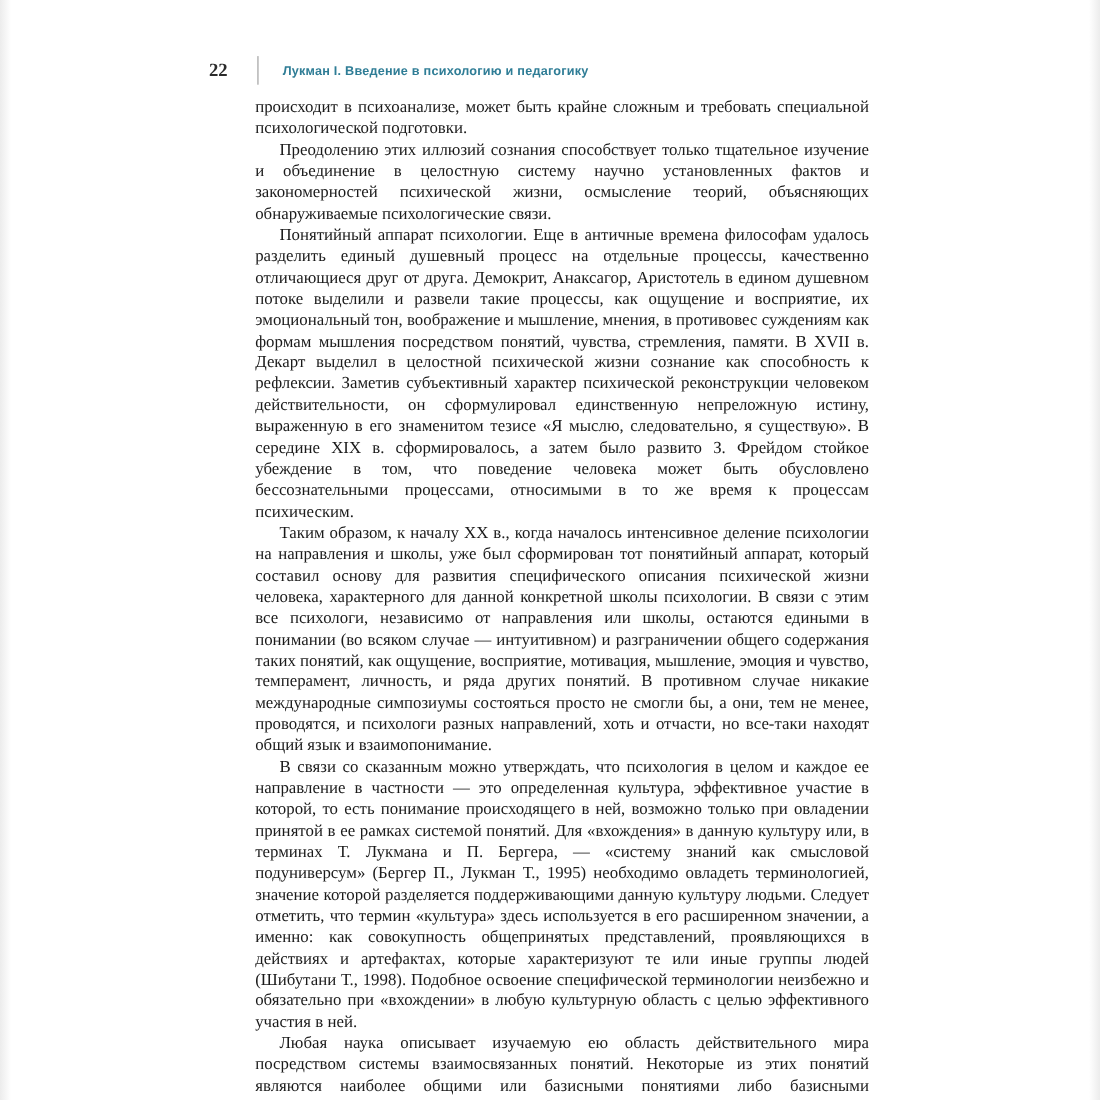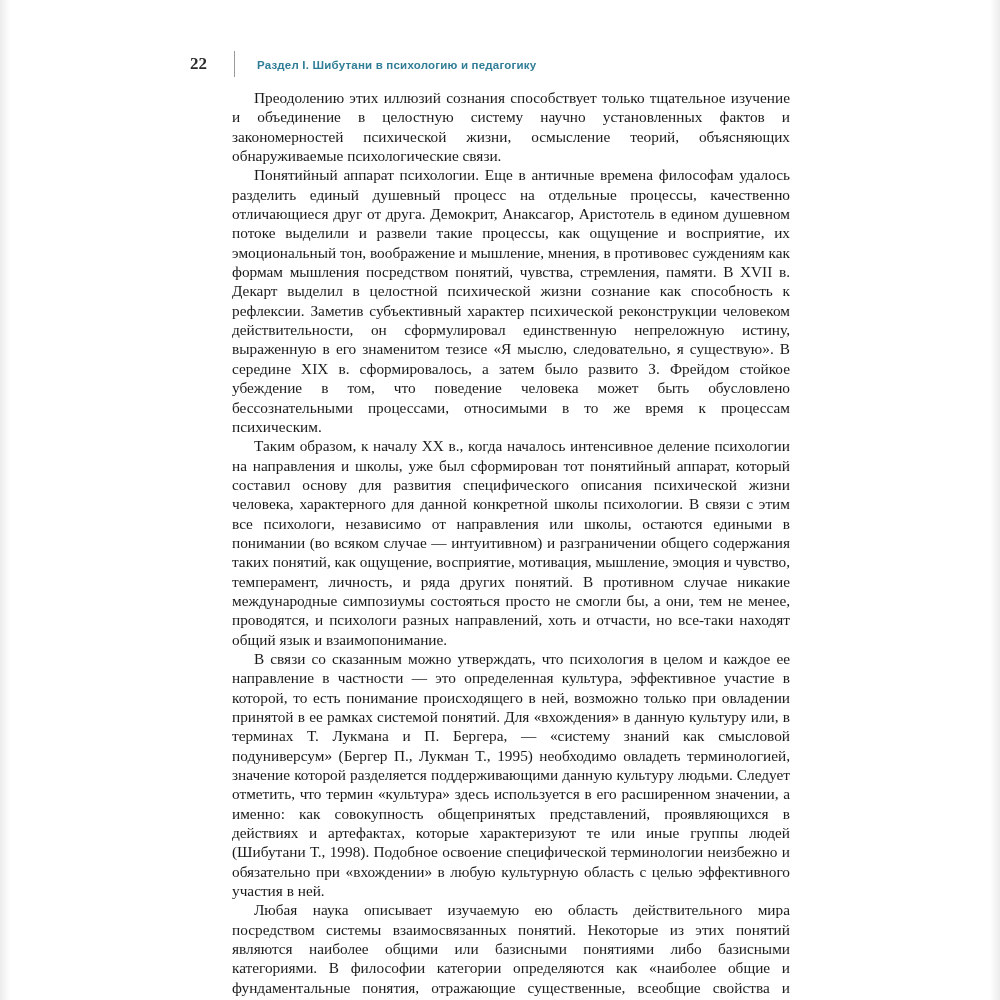--- a/index.html
+++ b/index.html
@@ -64,22 +64,23 @@
 </style>
 </head>
 <body>
 
 <div class="edge left"></div>
 <div class="edge right"></div>
 
 <header class="page-header">
   <span class="page-number">22</span>
   <span class="header-divider"></span>
-  <span class="section-title" style="color: rgb(47, 125, 150);">Раздел I. Шибутани в психологию и педагогику</span>
+  <span class="section-title" style="color: rgb(47, 125, 150);">Лукман I. Введение в психологию и педагогику</span>
 </header>
 
 <main class="page-body" id="body-text">
+    <p><span>происходит в психоанализе, может быть крайне сложным и требовать специальной психологической подготовки.</span></p>
     <p class="indent"><span>Преодолению этих иллюзий сознания способствует только тщательное изучение и объединение в целостную систему научно установленных фактов и закономерностей психической жизни, осмысление теорий, объясняющих обнаруживаемые психологические связи.</span></p>
     <p class="indent"><strong>Понятийный аппарат психологии.</strong><span> Еще в античные времена философам удалось разделить единый душевный процесс на отдельные процессы, качественно отличающиеся друг от друга. Демокрит, Анаксагор, Аристотель в едином душевном потоке выделили и развели такие процессы, как ощущение и восприятие, их эмоциональный тон, воображение и мышление, мнения, в противовес суждениям как формам мышления посредством понятий, чувства, стремления, памяти. В XVII в. Декарт выделил в целостной психической жизни сознание как способность к рефлексии. Заметив субъективный характер психической реконструкции человеком действительности, он сформулировал единственную непреложную истину, выраженную в его знаменитом тезисе «Я мыслю, следовательно, я существую». В середине XIX в. сформировалось, а затем было развито З. Фрейдом стойкое убеждение в том, что поведение человека может быть обусловлено бессознательными процессами, относимыми в то же время к процессам психическим.</span></p>
     <p class="indent"><span>Таким образом, к началу XX в., когда началось интенсивное деление психологии на направления и школы, уже был сформирован тот понятийный аппарат, который составил основу для развития специфического описания психической жизни человека, характерного для данной конкретной школы психологии. В связи с этим все психологи, независимо от направления или школы, остаются едиными в понимании (во всяком случае — интуитивном) и разграничении общего содержания таких понятий, как ощущение, восприятие, мотивация, мышление, эмоция и чувство, темперамент, личность, и ряда других понятий. В противном случае никакие международные симпозиумы состояться просто не смогли бы, а они, тем не менее, проводятся, и психологи разных направлений, хоть и отчасти, но все-таки находят общий язык и взаимопонимание.</span></p>
     <p class="indent"><span>В связи со сказанным можно утверждать, что психология в целом и каждое ее направление в частности — это определенная культура, эффективное участие в которой, то есть понимание происходящего в ней, возможно только при овладении принятой в ее рамках системой понятий. Для «вхождения» в данную культуру или, в терминах Т. Лукмана и П. Бергера, — «систему знаний как смысловой подуниверсум» (Бергер П., Лукман Т., 1995) необходимо овладеть терминологией, значение которой разделяется поддерживающими данную культуру людьми. Следует отметить, что термин «культура» здесь используется в его расширенном значении, а именно: как совокупность общепринятых представлений, проявляющихся в действиях и артефактах, которые характеризуют те или иные группы людей (Шибутани Т., 1998). Подобное освоение специфической терминологии неизбежно и обязательно при «вхождении» в любую культурную область с целью эффективного участия в ней.</span></p>
     <p class="indent"><span>Любая наука описывает изучаемую ею область действительного мира посредством системы взаимосвязанных понятий. Некоторые из этих понятий являются наиболее общими или базисными понятиями либо базисными категориями. В философии категории определяются как «наиболее общие и фундаментальные понятия, отражающие существенные, всеобщие свойства и отношения явлений действи-</span></p>
   </main>
 
 </body></html>

